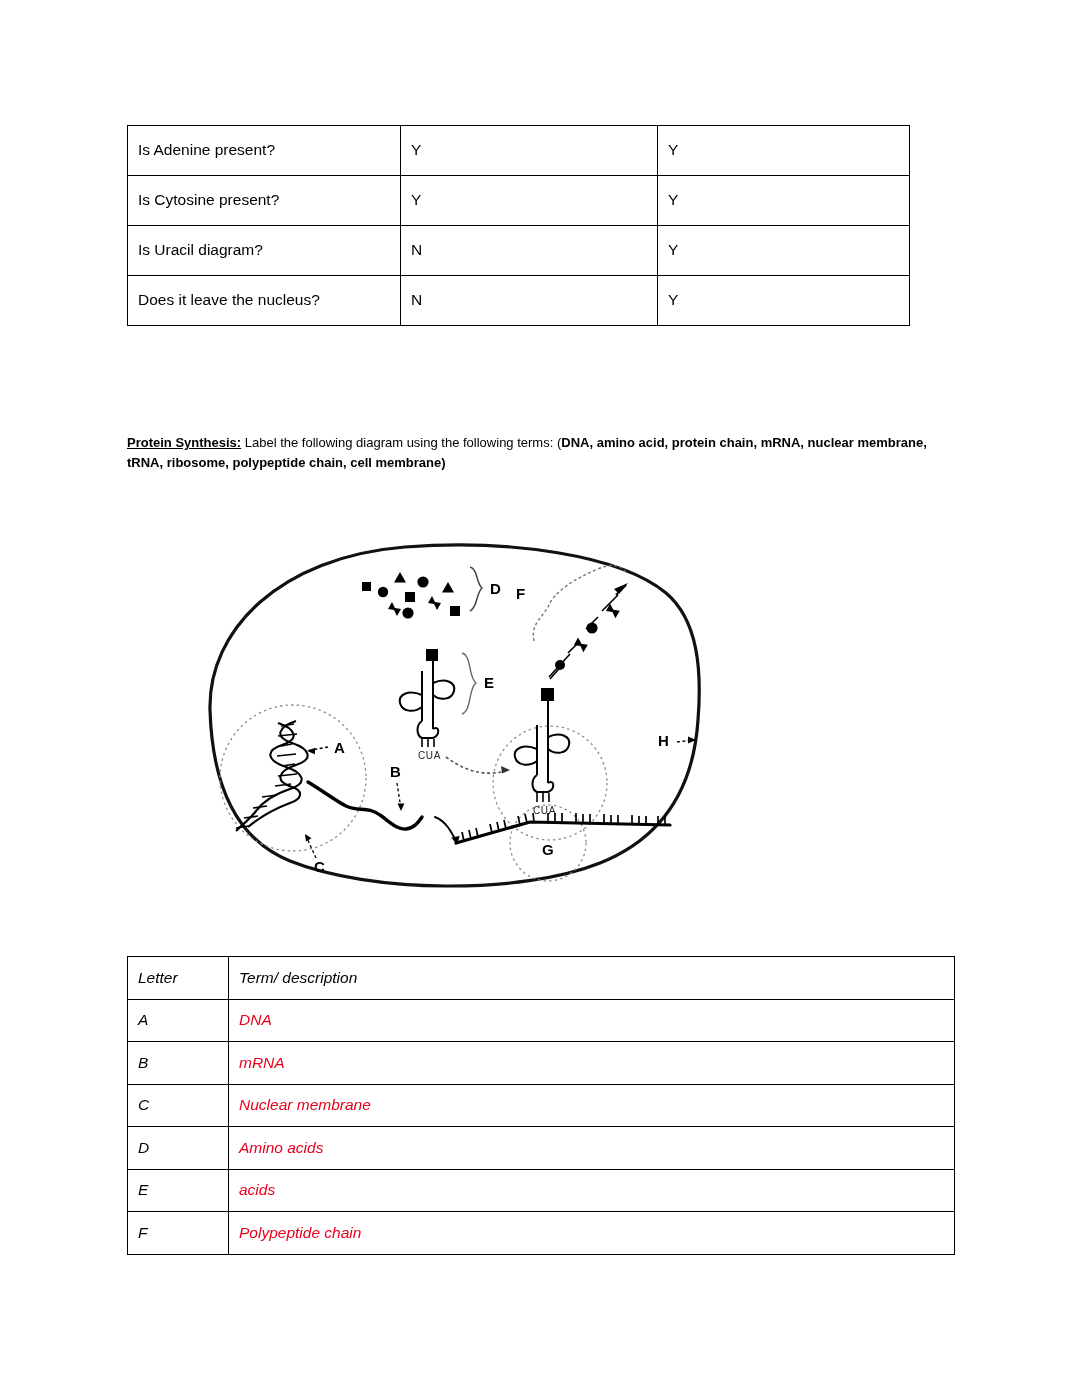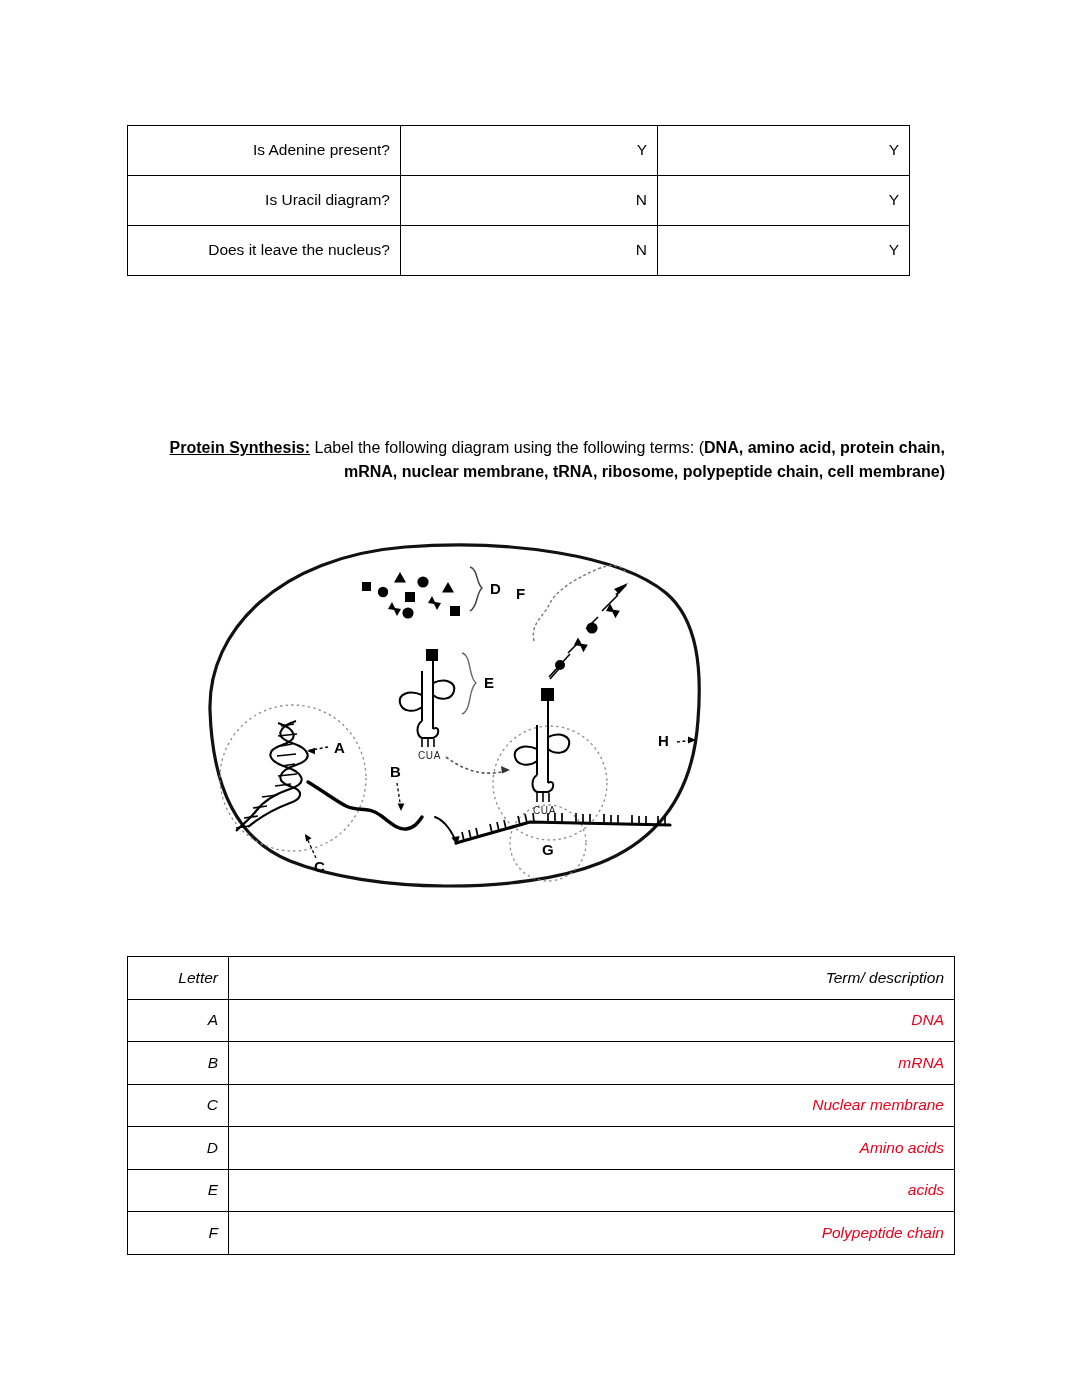--- a/index.html
+++ b/index.html
@@ -13,21 +13,20 @@
     position: relative;
     font-family: "Liberation Sans", sans-serif;
     color: #000000;
     overflow: hidden;
   }
 
   .page {
     position: absolute;
     inset: 0;
     background: #ffffff;
-    text-align: right;
   }
 
   
   .nucleic-table {
     position: absolute;
     left: 127px;
     top: 125px;
     width: 782px;
     border-collapse: collapse;
     table-layout: fixed;
@@ -48,21 +47,21 @@
     color: #e8001c;
     font-size: 15.5px;
   }
 
   
   .instructions {
     position: absolute;
     left: 127px;
     top: 420px;
     width: 818px;
-    font-size: 16px;
+    font-size: 13px;
     line-height: 1.52;
     color: #000000;
   }
   .instructions .lead {
     font-weight: bold;
     text-decoration: underline;
   }
   .instructions .terms { font-weight: bold; }
 
   
@@ -105,20 +104,25 @@
 
   <table class="nucleic-table">
     <colgroup>
       <col class="c-q">
         <col class="c-dna">
         <col class="c-rna">
     </colgroup>
     <tbody>
       <tr>
         <td>Is Adenine present?</td>
+        <td class="answer-cell">Y</td>
+        <td class="answer-cell">Y</td>
+      </tr>
+      <tr>
+        <td>Is Cytosine present?</td>
         <td class="answer-cell">Y</td>
         <td class="answer-cell">Y</td>
       </tr>
       <tr>
         <td>Is Uracil diagram?</td>
         <td class="answer-cell">N</td>
         <td class="answer-cell">Y</td>
       </tr>
       <tr>
         <td>Does it leave the nucleus?</td>

